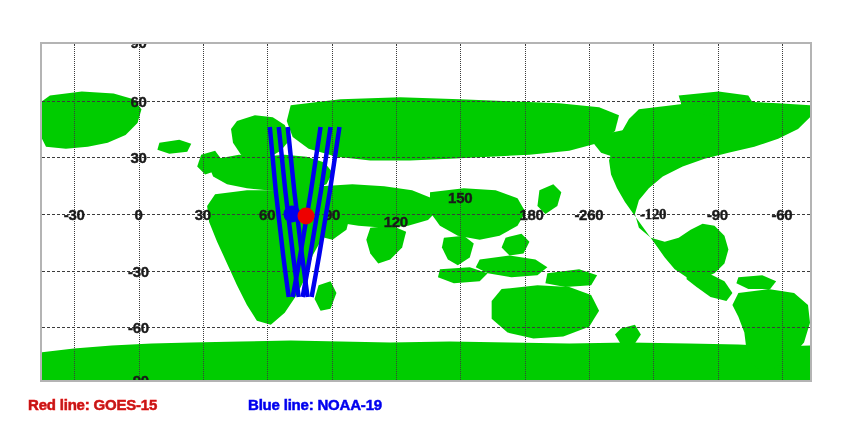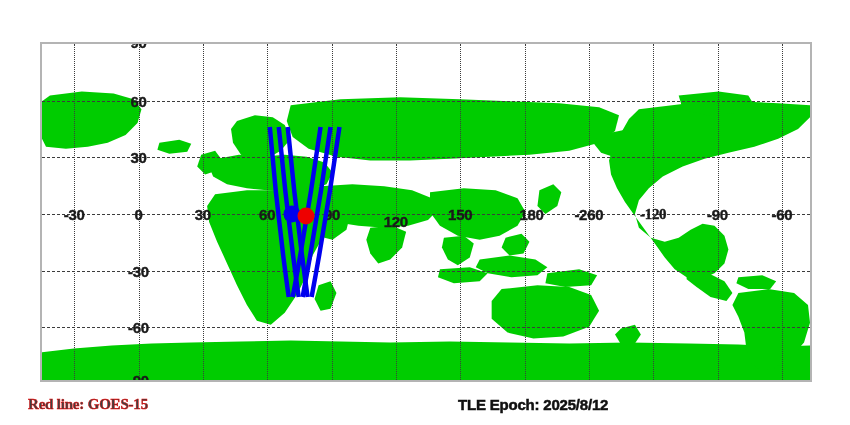--- a/index.html
+++ b/index.html
@@ -65,21 +65,21 @@
     position:absolute;
     left:0; top:396px;
     width:850px; height:26px;
   }
   .legend-entry{
     position:absolute;
     font-size:15px; font-weight:bold;
     white-space:nowrap;
     letter-spacing:-0.2px;
   }
-  #legend-red { left:28px;  color:#404040;font-family:Liberation Serif, serif; -webkit-text-stroke:0.5px #ee0000; }
+  #legend-red { left:28px;  color:#b91c1c; -webkit-text-stroke:0.5px #ee0000; }
   #legend-blue{ left:248px; color:#0000ee; -webkit-text-stroke:0.5px #0000ee; }
   #legend-epoch{left:458px; color:#111111; -webkit-text-stroke:0.5px #111111; }
 </style>
 </head>
 <body>
 
 <div id="map-panel">
   <div id="map-plot">
 
     <svg id="world-svg" viewBox="0 0 772 340" preserveAspectRatio="none">
@@ -158,21 +158,21 @@
     <div class="grid-line grid-h" style="top:226.67px;"></div>
     <div class="grid-line grid-h" style="top:283.33px;"></div>
 
     <div class="lon-label" style="left:32.17px;  top:170px;">-30</div>
     <div class="lon-label" style="left:96.5px;   top:170px;">0</div>
     <div class="lon-label" style="left:160.83px; top:170px;">30</div>
     <div class="lon-label" style="left:225.17px; top:170px;">60</div>
     <div class="lon-label" style="left:250px;    top:170px;">90</div>
     <div class="lon-label" style="left:290px;    top:170px;">90</div>
     <div class="lon-label" style="left:353.83px; top:177px;">120</div>
-    <div class="lon-label" style="left:418.17px; top:170px;">150</div>
+    <div class="lon-label" style="left:418.17px; top:153px;">150</div>
     <div class="lon-label" style="left:482.5px;  top:170px;margin-left:7px;">180</div>
     <div class="lon-label" style="left:546.83px; top:170px;">-260</div>
     <div class="lon-label" style="left:611.17px; top:170px;font-family:Liberation Serif, serif;">-120</div>
     <div class="lon-label" style="left:675.5px;  top:170px;">-90</div>
     <div class="lon-label" style="left:739.83px; top:170px;">-60</div>
 
     <div class="lat-label" style="left:96.5px; top:-2px;">90</div>
     <div class="lat-label" style="left:96.5px; top:56.67px;">60</div>
     <div class="lat-label" style="left:96.5px; top:113.33px;">30</div>
     <div class="lat-label" style="left:96.5px; top:226.67px;">-30</div>
@@ -193,14 +193,14 @@
     </svg>
 
     <div class="sat-marker" id="marker-noaa19" style="left:250px; top:170px;"></div>
     <div class="sat-marker" id="marker-goes15" style="left:264px; top:172px;"></div>
 
   </div>
 </div>
 
 <div id="legend">
   <span class="legend-entry" id="legend-red">Red line: GOES-15</span>
-  <span class="legend-entry" id="legend-epoch">TLE Epoch: 2025/8/12</span>
+  <span class="legend-entry" id="legend-blue">Blue line: NOAA-19</span>
 </div>
 
 </body></html>

